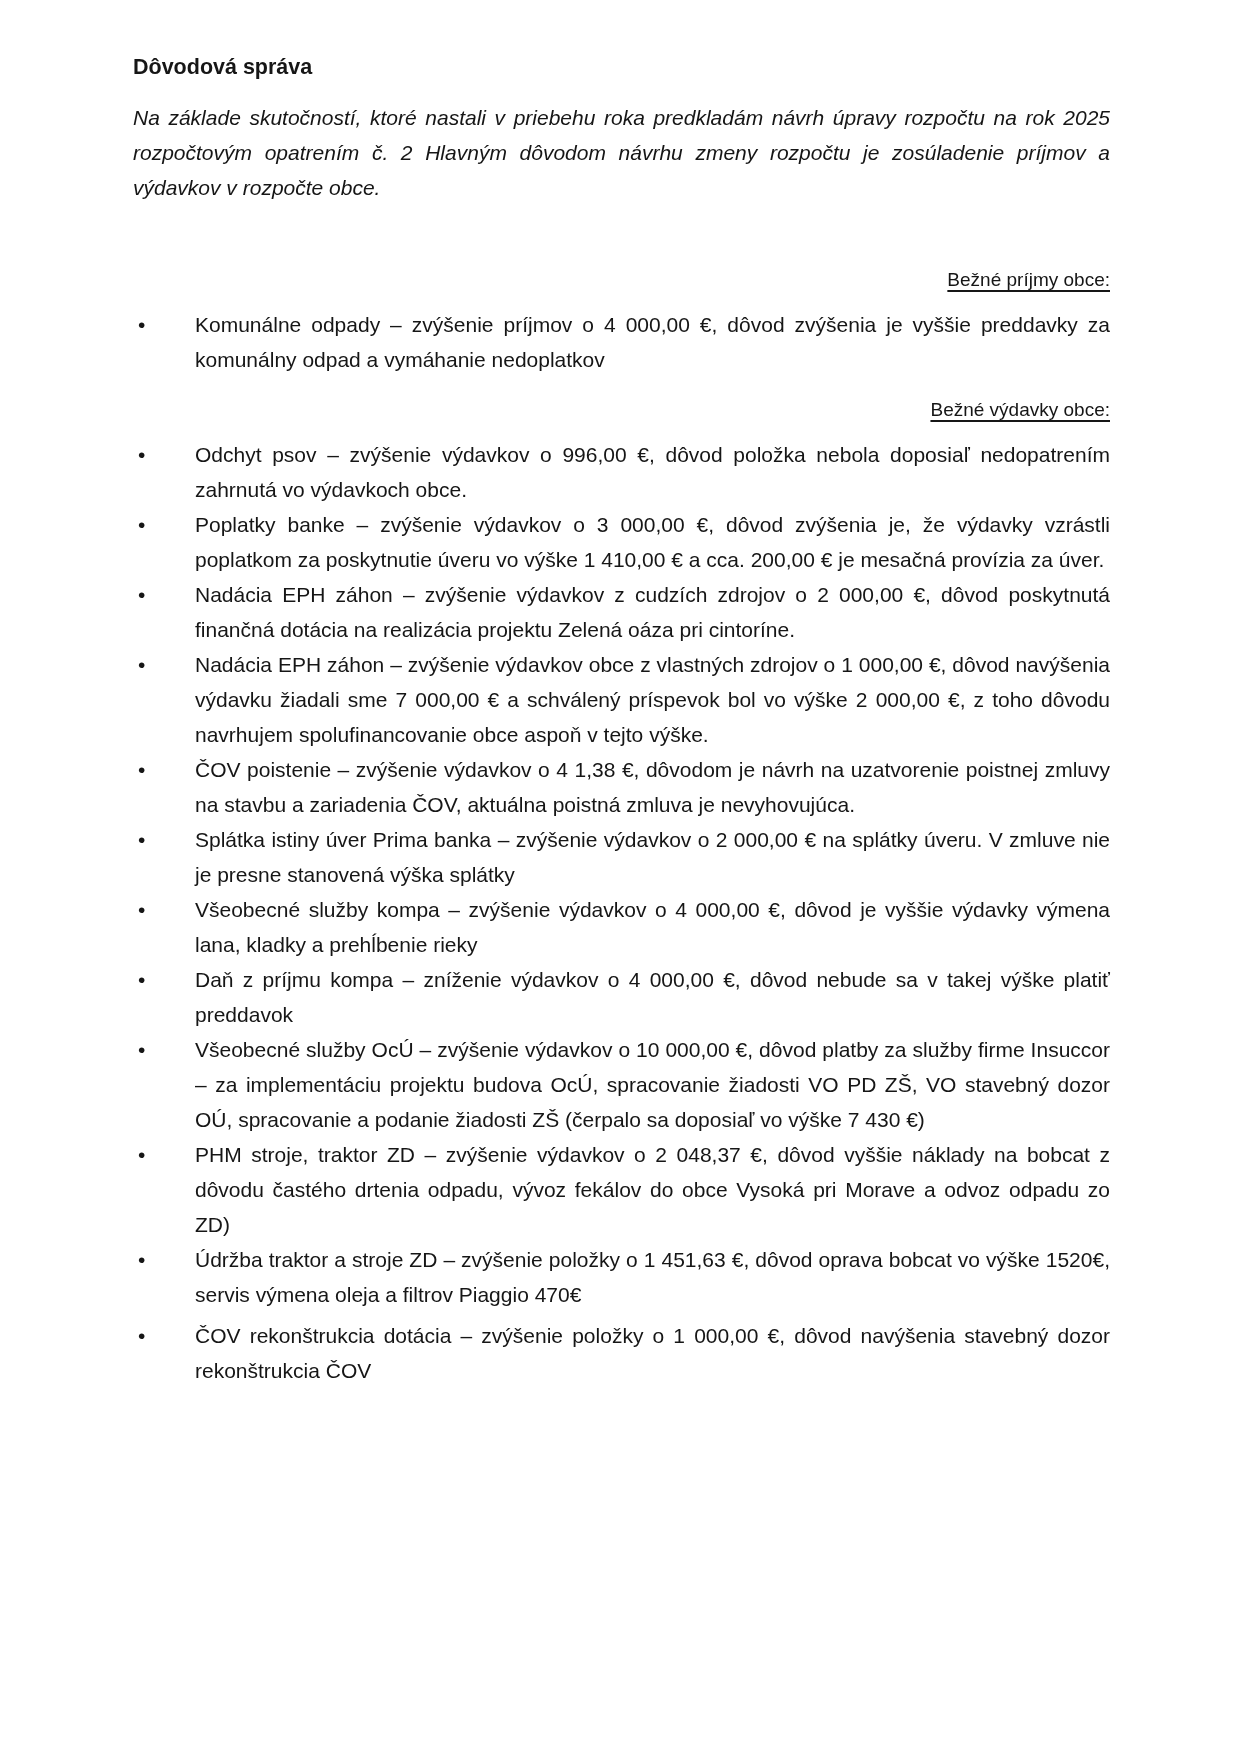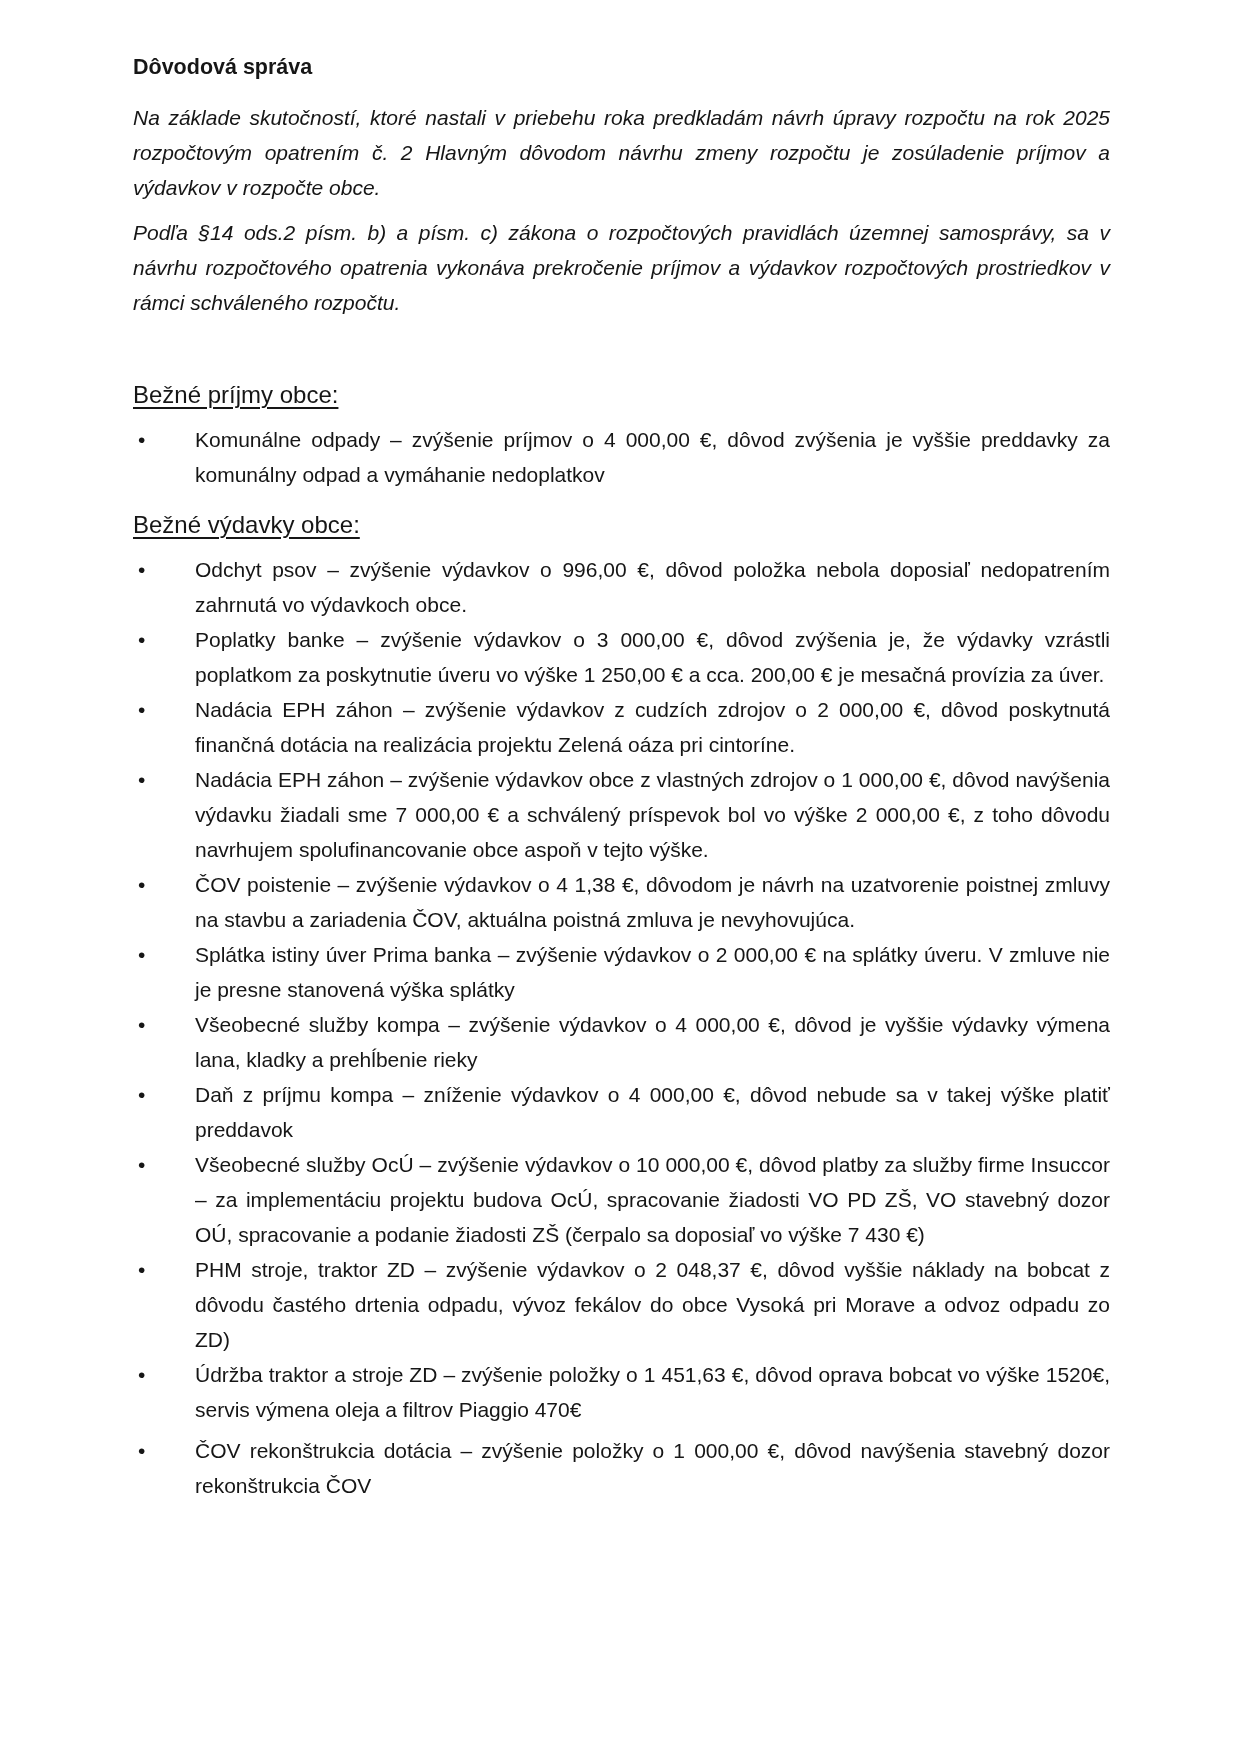--- a/index.html
+++ b/index.html
@@ -20,27 +20,28 @@
     font-weight:700;
     margin:0 0 15px 0;
     line-height:35px;
   }
   p.para {
     margin:0 0 10px 0;
     text-align:justify;
     font-style:italic;
   }
   h2.section-heading {
-    font-size:24px;
+    font-size:19px;
     font-weight:400;
     text-decoration:underline;
     text-decoration-thickness:1.5px;
     text-underline-offset:4px;
     margin:15px 0 10px 0;
     line-height:35px;
+    text-align:right;
   }
   h2.section-heading.first-section { margin-top:57px; }
   ul.bullet-list {
     list-style:none;
     margin:6px 0 0 0;
     padding:0;
   }
   ul.bullet-list li {
     position:relative;
     padding-left:62px;
@@ -54,39 +55,38 @@
   }
 </style>
 </head>
 <body>
 
 <div class="page">
 
   <h1 class="doc-title">Dôvodová správa</h1>
 
   <p class="para">Na základe skutočností, ktoré nastali v priebehu roka predkladám návrh úpravy rozpočtu na rok 2025 rozpočtovým opatrením č. 2 Hlavným dôvodom návrhu zmeny rozpočtu je zosúladenie príjmov a výdavkov v rozpočte obce.</p>
-  <p class="para">Podľa §14 ods.2 písm. b) a písm. c) zákona o rozpočtových pravidlách územnej samosprávy, sa v návrhu rozpočtového opatrenia vykonáva prekročenie príjmov a výdavkov rozpočtových prostriedkov v rámci schváleného rozpočtu.</p>
 
   <h2 class="section-heading first-section">Bežné príjmy obce:</h2>
   <ul class="bullet-list">
     <li>
       <span class="marker">•</span>
       <span class="li-text">Komunálne odpady – zvýšenie príjmov o 4 000,00 €, dôvod zvýšenia je vyššie preddavky za komunálny odpad a vymáhanie nedoplatkov</span>
     </li>
   </ul>
 
   <h2 class="section-heading">Bežné výdavky obce:</h2>
   <ul class="bullet-list">
     <li>
       <span class="marker">•</span>
       <span class="li-text">Odchyt psov – zvýšenie výdavkov o 996,00 €, dôvod položka nebola doposiaľ nedopatrením zahrnutá vo výdavkoch obce.</span>
     </li>
     <li>
       <span class="marker">•</span>
-      <span class="li-text">Poplatky banke – zvýšenie výdavkov o 3 000,00 €, dôvod zvýšenia je, že výdavky vzrástli poplatkom za poskytnutie úveru vo výške 1 250,00 € a cca. 200,00 € je mesačná provízia za úver.</span>
+      <span class="li-text">Poplatky banke – zvýšenie výdavkov o 3 000,00 €, dôvod zvýšenia je, že výdavky vzrástli poplatkom za poskytnutie úveru vo výške 1 410,00 € a cca. 200,00 € je mesačná provízia za úver.</span>
     </li>
     <li>
       <span class="marker">•</span>
       <span class="li-text">Nadácia EPH záhon – zvýšenie výdavkov z cudzích zdrojov o 2 000,00 €, dôvod poskytnutá finančná dotácia na realizácia projektu Zelená oáza pri cintoríne.</span>
     </li>
     <li>
       <span class="marker">•</span>
       <span class="li-text">Nadácia EPH záhon – zvýšenie výdavkov obce z vlastných zdrojov o 1 000,00 €, dôvod navýšenia výdavku žiadali sme 7 000,00 € a schválený príspevok bol vo výške 2 000,00 €, z toho dôvodu navrhujem spolufinancovanie obce aspoň v tejto výške.</span>
     </li>
     <li>

